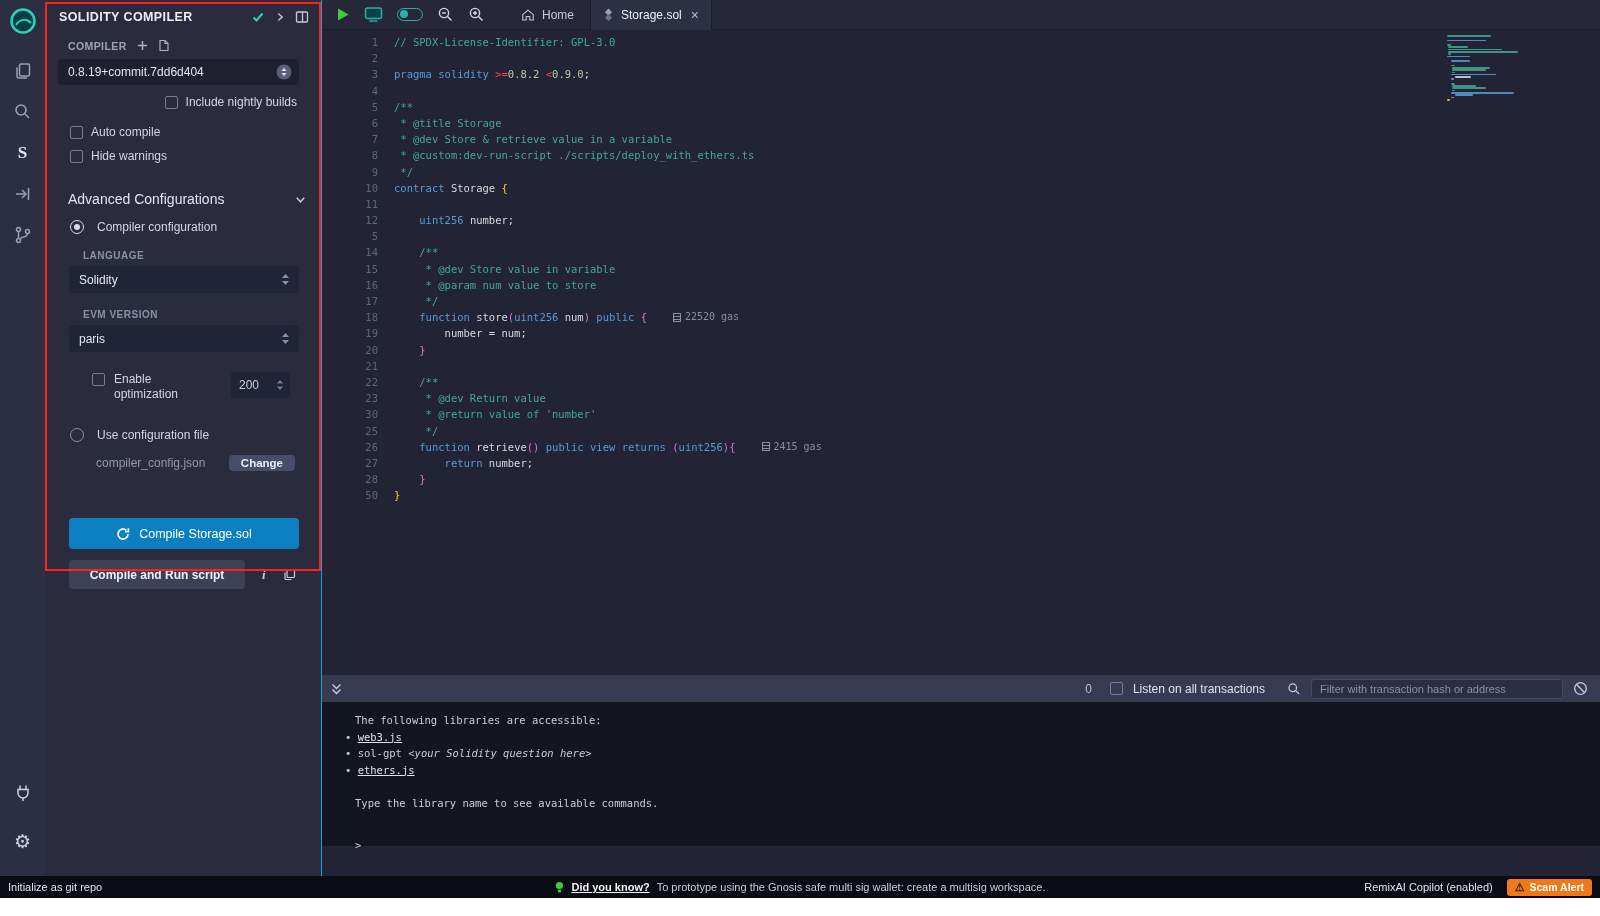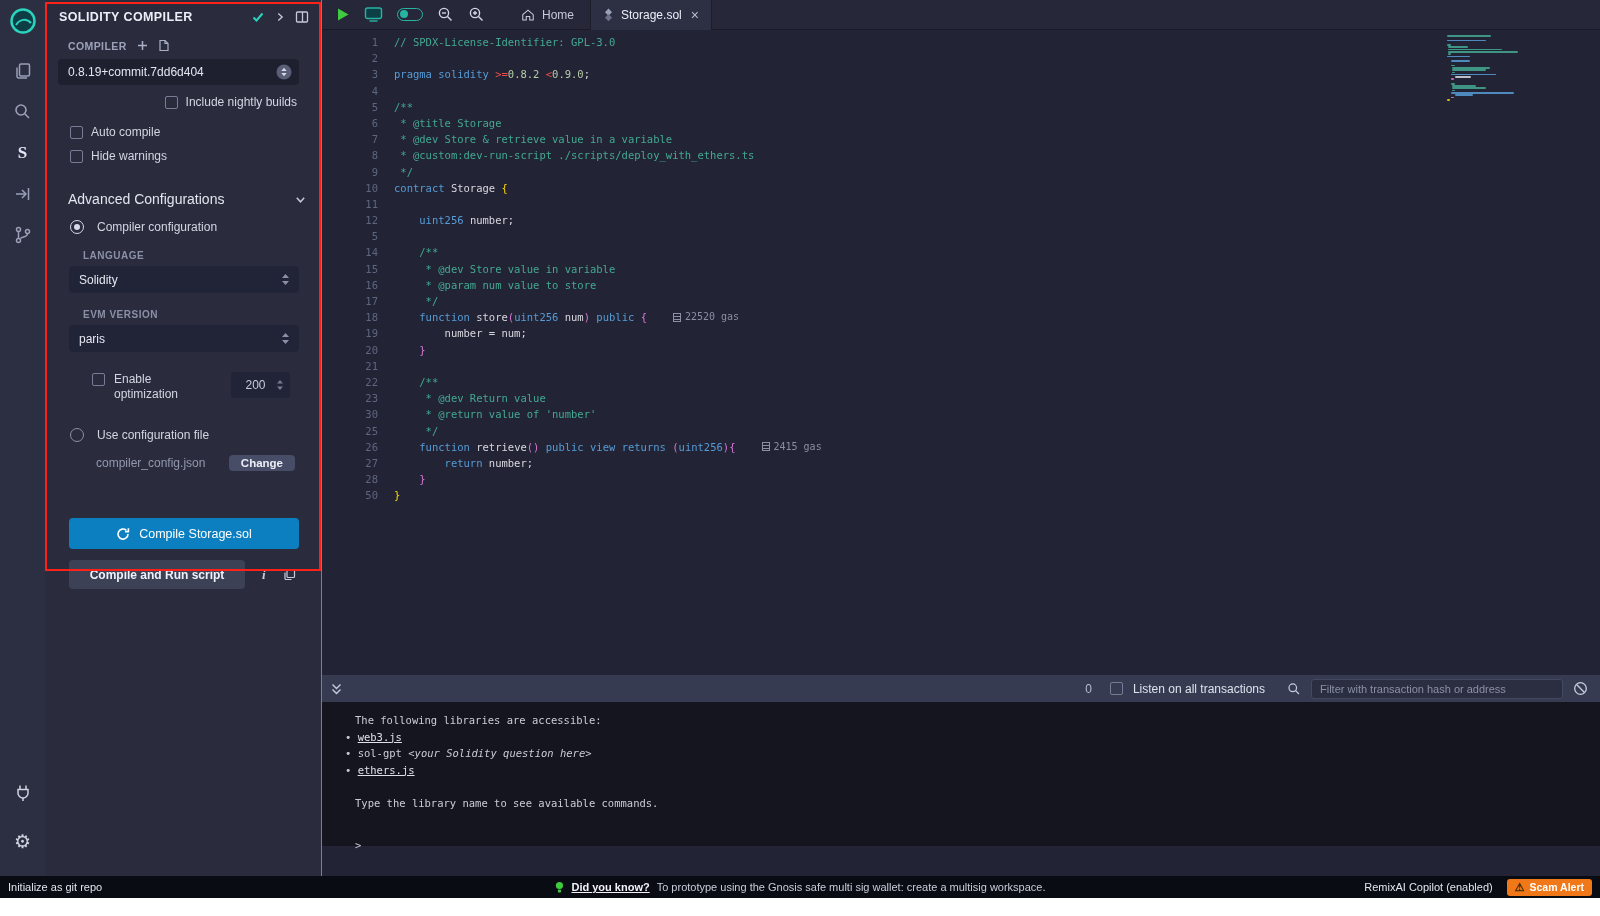--- a/index.html
+++ b/index.html
@@ -38,21 +38,21 @@
   .radio { width:14px; height:14px; border-radius:50%; border:1px solid #8b90a7; position:relative; flex:0 0 14px; }
   .radio.sel { border-color:#d6d9ea; }
   .radio.sel::after { content:""; position:absolute; left:3px; top:3px; width:6px; height:6px; border-radius:50%; background:#d6d9ea; }
   .radio-label { font-size:12px; color:#d3d5e2; }
   .tiny-label { font-size:10px; font-weight:bold; letter-spacing:.5px; color:#8b90a7; margin:16px 0 0 38px; }
   .select { position:relative; margin:5px 0 0 24px; width:230px; height:27px; background:#212337; border-radius:4px; display:flex; align-items:center; padding:0 26px 0 10px; font-size:12px; color:#e6e8f2; }
   .select .arrows { position:absolute; right:9px; top:7px; }
   .opt-row { display:flex; align-items:flex-start; margin:20px 31px 0 47px; }
   .opt-label { font-size:12px; color:#d3d5e2; line-height:15px; margin-left:9px; width:80px; }
   .num-input { margin-left:auto; position:relative; }
-  .num-input input { width:59px; height:26px; background:#212337; border:none; border-radius:3px; color:#c9cbda; font-size:12px; padding:0 18px 0 8px; font-family:"Liberation Sans",sans-serif;text-align:center; }
+  .num-input input { width:59px; height:26px; background:#212337; border:none; border-radius:3px; color:#c9cbda; font-size:12px; padding:0 18px 0 8px; font-family:"Liberation Sans",sans-serif; }
   .num-input .arrows { position:absolute; right:6px; top:7px; }
   .cfg-row { display:flex; align-items:center; justify-content:space-between; margin:13px 26px 0 51px; }
   .cfg-file { font-size:12px; color:#9398ad; }
   .change-btn { height:16px; padding:0 12px; background:#474d66; border-radius:4px; color:#eceef8; font-size:11.5px; font-weight:bold; display:flex; align-items:center; }
   .compile-btn { margin:47px 0 0 24px; width:230px; height:31px; background:#0b7fc0; border-radius:4px; display:flex; align-items:center; justify-content:center; gap:9px; color:#fff; font-size:12.5px; }
   .run-row { display:flex; align-items:center; margin:11px 0 0 24px; gap:17px; }
   .run-btn { width:176px; height:29px; background:#3c4156; border-radius:4px; display:flex; align-items:center; justify-content:center; color:#eef0fa; font-size:12px; font-weight:bold; }
   .info-i { font-family:"Liberation Serif", serif; font-style:italic; font-weight:bold; font-size:13px; color:#c9ccdd; }
 
   

